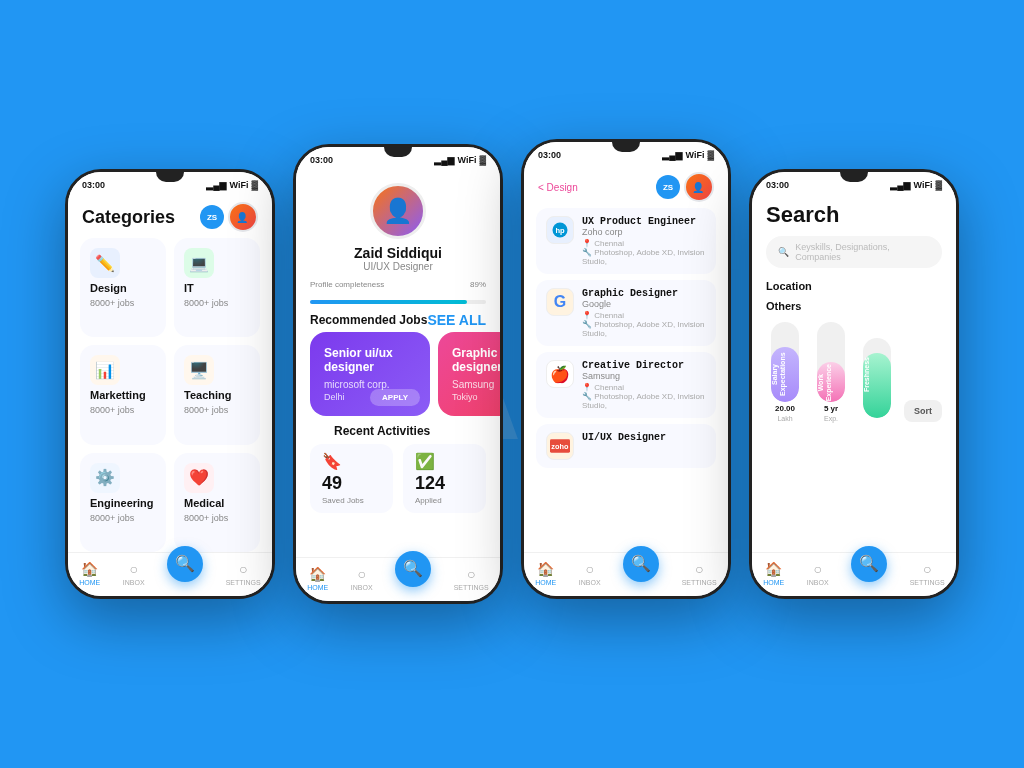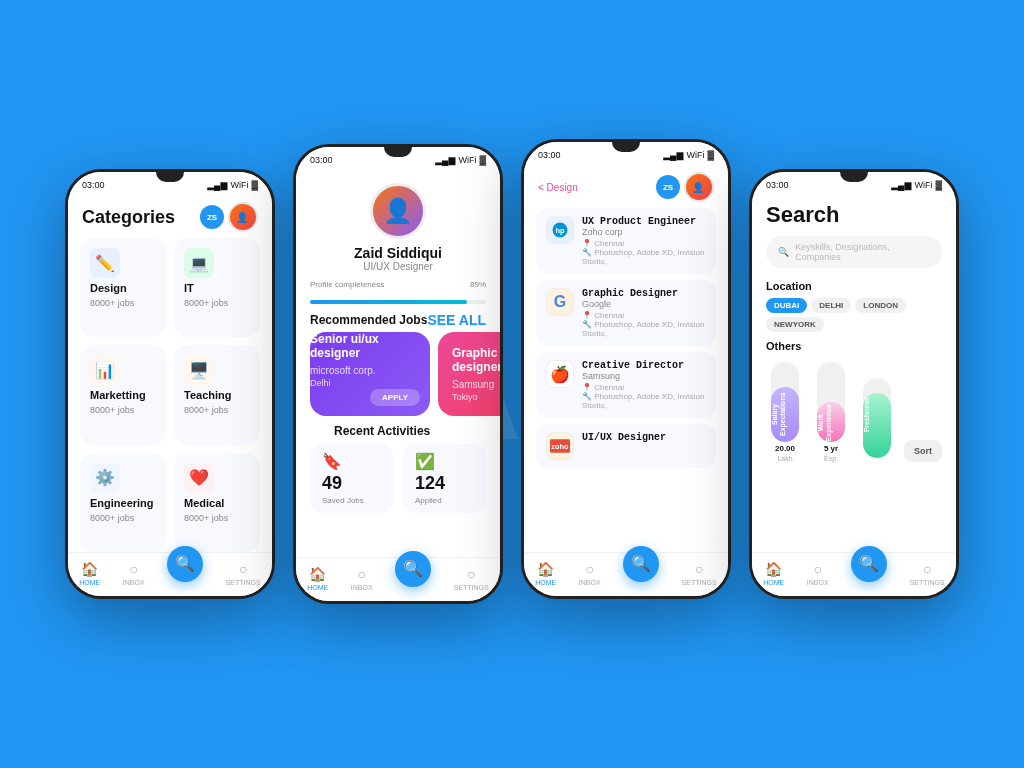--- a/index.html
+++ b/index.html
@@ -57,21 +57,21 @@
       background: #fff;
       overflow: hidden;
     }
     
     .status-bar {
       display: flex;
       justify-content: space-between;
       align-items: center;
       padding: 8px 14px 4px;
       font-size: 9px;
-      font-weight: 400;
+      font-weight: 700;
       color: #111;
       flex-shrink: 0;
     }
     .status-icons { display: flex; gap: 3px; align-items: center; }
     
     .notch {
       position: absolute;
       top: 0;
       left: 50%;
       transform: translateX(-50%);
@@ -208,20 +208,21 @@
     .jobs-scroll {
       display: flex;
       gap: 8px;
       padding: 0 14px 8px;
       overflow: hidden;
       flex-shrink: 0;
     }
     .job-card-purple {
       background: linear-gradient(135deg, #7c3aed, #8b5cf6);
       border-radius: 16px;
+      padding: 14px;
       width: 120px;
       flex-shrink: 0;
       color: #fff;
       position: relative;
     }
     .job-card-pink {
       background: linear-gradient(135deg, #ec4899, #f43f5e);
       border-radius: 16px;
       padding: 14px;
       width: 110px;
@@ -627,26 +628,20 @@
       </div>
       <div class="p4-search-header">
         <div class="p4-title">Search</div>
         <div class="search-input-box">
           <span>🔍</span>
           <span>Keyskills, Designations, Companies</span>
         </div>
       </div>
       <div class="filter-section">
         <div class="filter-title">Location</div>
-        <div class="location-chips">
-          <span class="chip chip-active">DUBAI</span>
-          <span class="chip chip-inactive">DELHI</span>
-          <span class="chip chip-inactive">LONDON</span>
-          <span class="chip chip-inactive">NEWYORK</span>
-        </div>
         <div class="others-title">Others</div>
       </div>
       <div class="sliders-area">
         <div class="slider-col">
           <div class="slider-bar-track">
             <div class="slider-bar-fill" style="height:55px; background: linear-gradient(to top, #a78bfa, #c4b5fd);">
               <div style="writing-mode:vertical-rl;transform:rotate(180deg);font-size:7px;color:white;font-weight:600;padding:4px 0;text-align:center;width:100%;line-height:1.2;">Salary Expectations</div>
             </div>
           </div>
           <div class="slider-value">20.00</div>

